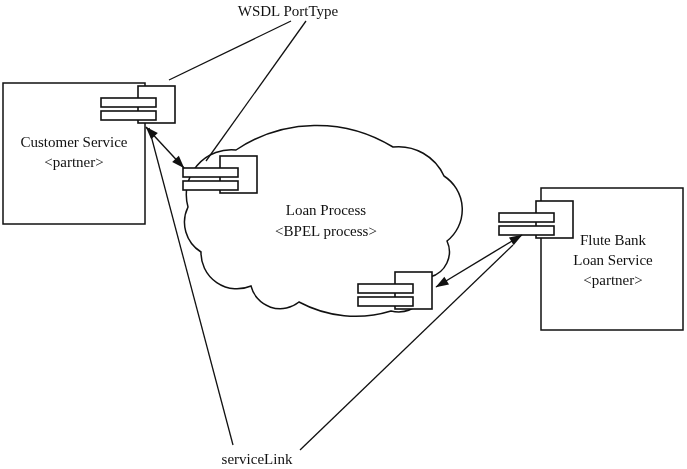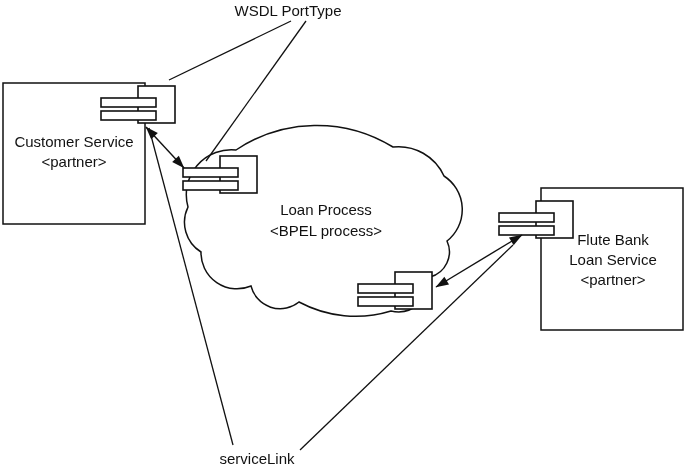--- a/index.html
+++ b/index.html
@@ -5,21 +5,21 @@
   html, body {
     margin: 0;
     padding: 0;
     background: #ffffff;
   }
   .canvas {
     position: relative;
     width: 687px;
     height: 469px;
     background: #ffffff;
-    font-family: Liberation Sans, sans-serif;
+    font-family: Liberation Serif, serif;
   }
   svg { display: block; }
   .shape {
     fill: #ffffff;
     stroke: #111111;
     stroke-width: 1.5;
   }
   .psq {
     fill: #ffffff;
     stroke: #111111;

